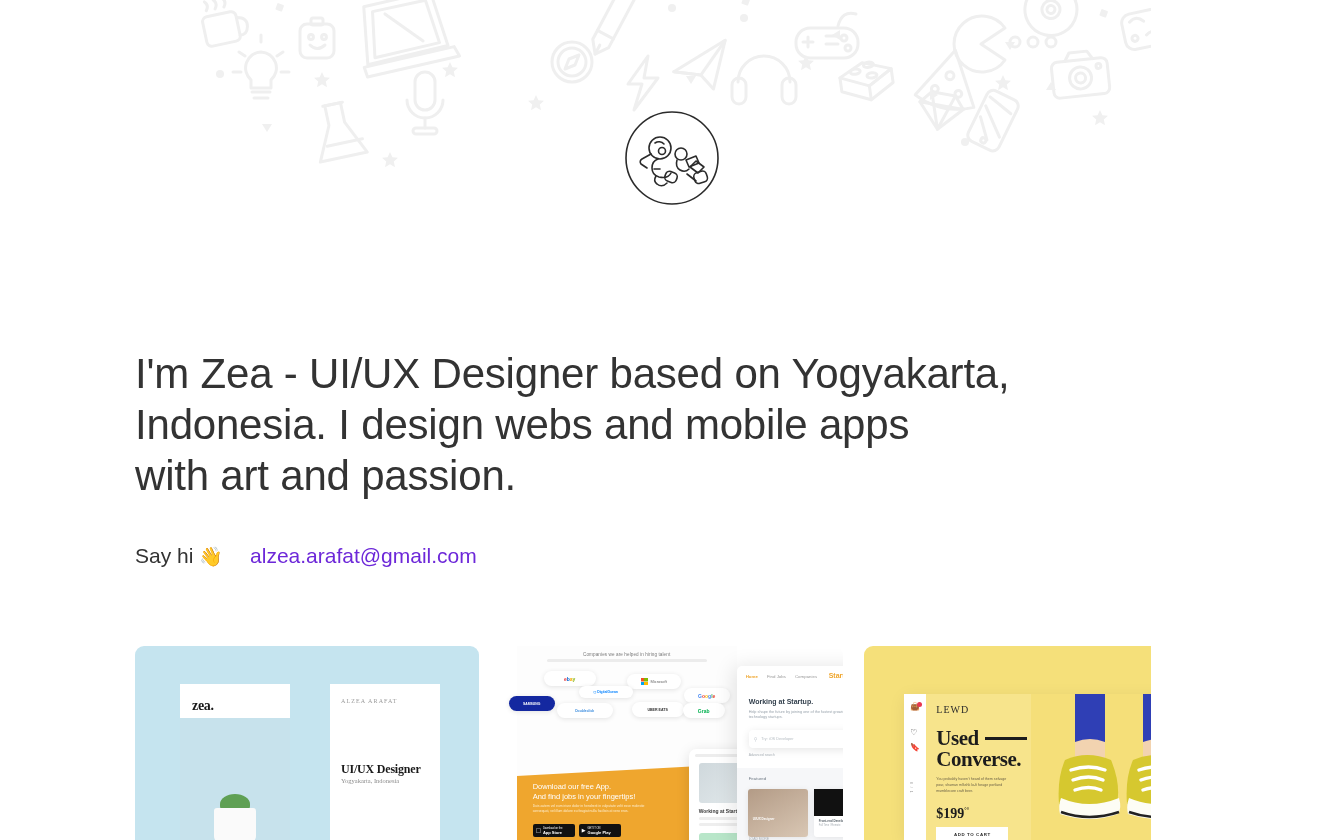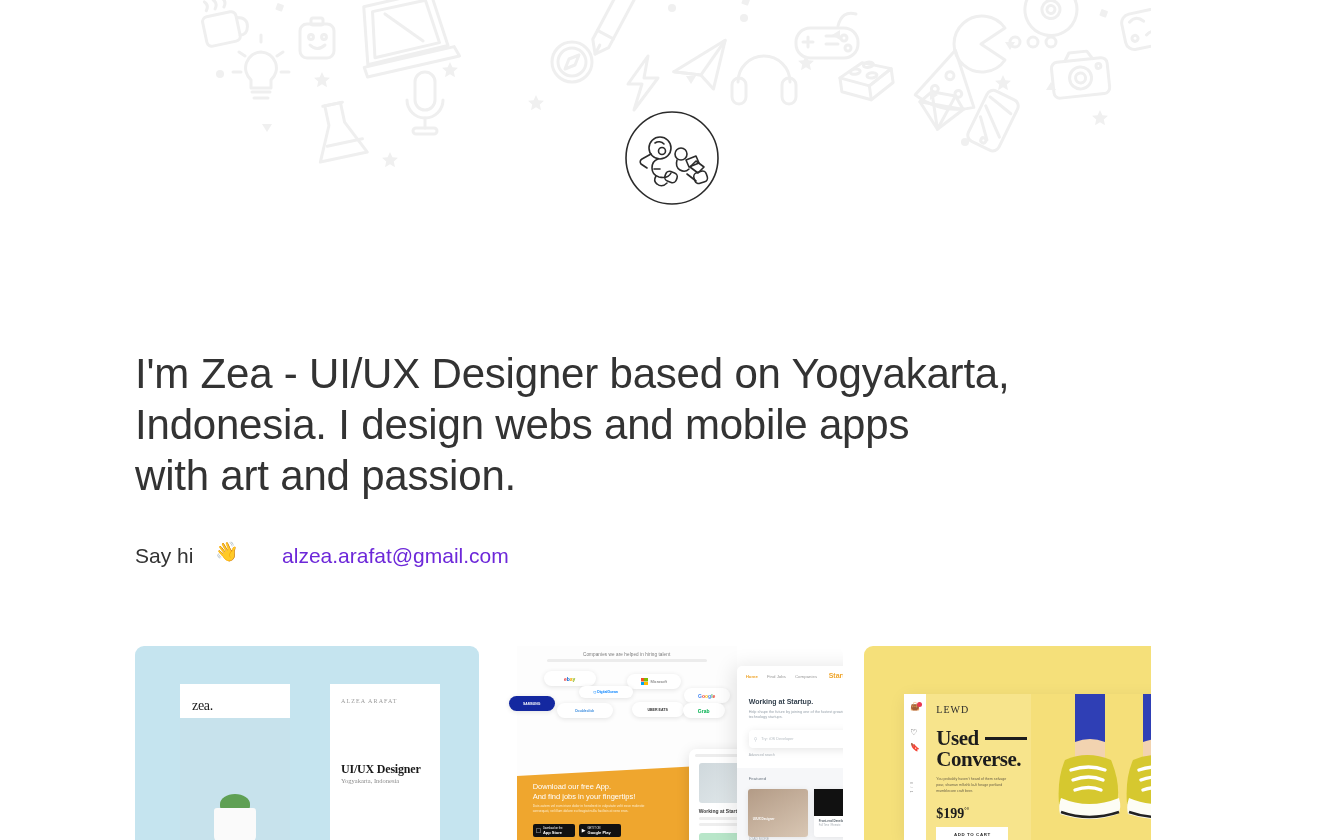--- a/index.html
+++ b/index.html
@@ -32,21 +32,21 @@
     font-size: 42px;
     line-height: 51px;
     color: #333333;
     font-weight: 400;
     letter-spacing: -0.2px;
     white-space: pre-line;
   }
   .sayhi {
     position: absolute; left: 135px; top: 542px;
     font-size: 21px; line-height: 28px; color: #333333;
-    display: flex; gap: 16px;
+    display: flex; align-items: center; gap: 0;
   }
   .sayhi .label { color:#333; }
   .wave { margin: 0 7px 0 6px; font-size: 19px; line-height: 1; }
   .email { color: #6d28d9; text-decoration: none; margin-left: 20px; }
 
   
   .cards {
     position: absolute; left: 135px; top: 646px;
     width: 1075px; height: 200px;
     display: flex; gap: 21px;
@@ -60,21 +60,21 @@
   .card.c3 { width: 347px; }
 
   
   .c1 { background: #c5e4ef; }
   .bc {
     position: absolute; background: #ffffff;
   }
   .bc-left { left: 45px; top: 38px; width: 110px; height: 160px; }
   .bc-left .zea {
     position:absolute; left: 12px; top: 14px;
-    font-family: "Liberation Serif", serif; font-weight: 400;
+    font-family: "Liberation Serif", serif; font-weight: 700;
     font-size: 14px; color:#1a1a1a; letter-spacing:-0.3px;
   }
   .bc-left .photo {
     position:absolute; left:0; top:34px; width:110px; height:126px;
     background:#c7e2ec;
   }
   .plant-pot {
     position:absolute; left:34px; bottom:0; width:42px; height:36px;
     background:#fafafa; border-radius: 3px 3px 8px 8px;
   }

